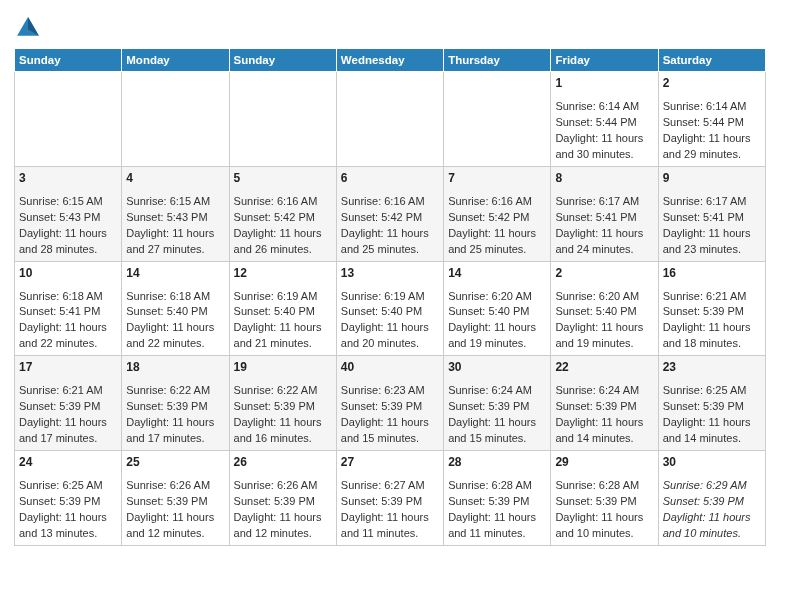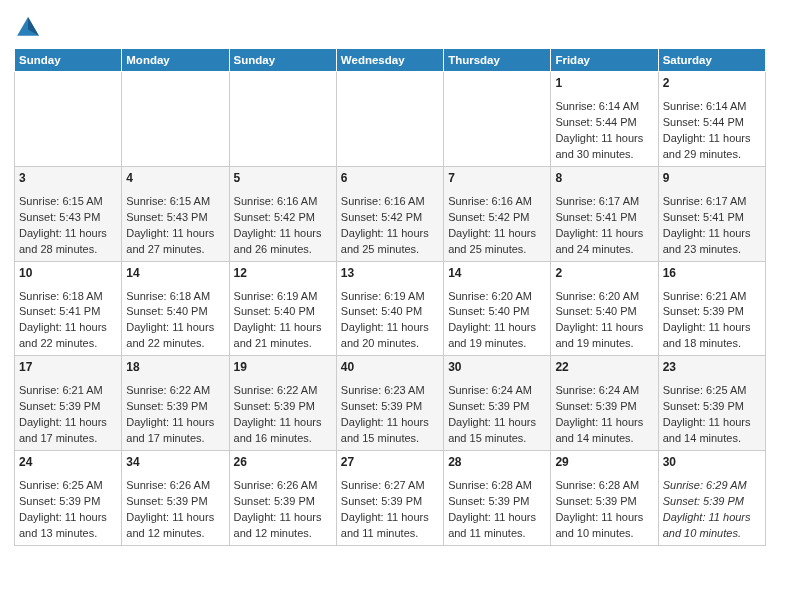--- a/index.html
+++ b/index.html
@@ -302,21 +302,21 @@
         </tr>
         <tr>
           <td>
             <div class="day-num">24</div>
             <div class="day-info" style="white-space: pre-line;">Sunrise: 6:25 AM
 Sunset: 5:39 PM
 Daylight: 11 hours
 and 13 minutes.</div>
           </td>
           <td>
-            <div class="day-num">34</div>
+            <div class="day-num">25</div>
             <div class="day-info" style="white-space: pre-line;">Sunrise: 6:26 AM
 Sunset: 5:39 PM
 Daylight: 11 hours
 and 12 minutes.</div>
           </td>
           <td>
             <div class="day-num">26</div>
             <div class="day-info" style="white-space: pre-line;">Sunrise: 6:26 AM
 Sunset: 5:39 PM
 Daylight: 11 hours

